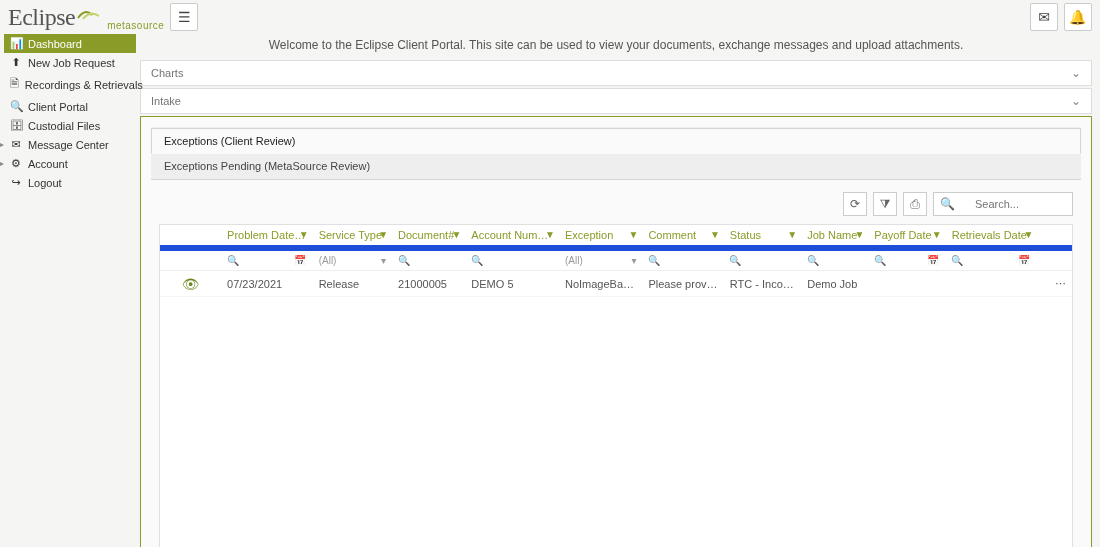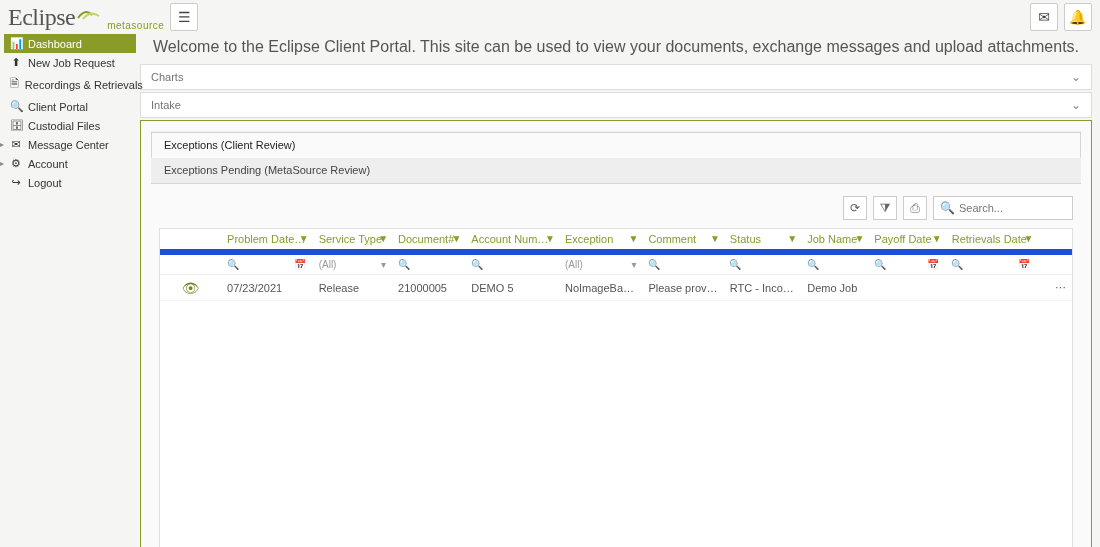--- a/index.html
+++ b/index.html
@@ -50,21 +50,21 @@
     justify-content: center;
     cursor: pointer;
     font-size: 14px;
     color: #444;
     border-radius: 2px;
   }
   .topbar .spacer { flex: 1; }
   .topbar-right { display: flex; gap: 6px; }
   .welcome {
     text-align: center;
-    font-size: 16px;
+    font-size: 12px;
     color: #555;
     padding: 4px 0 8px 0;
   }
   .layout {
     display: flex;
     align-items: flex-start;
   }
   .sidebar {
     width: 140px;
     flex-shrink: 0;
@@ -177,21 +177,21 @@
     display: flex;
     align-items: center;
     padding: 0 6px;
     width: 140px;
   }
   .searchbox input {
     border: none;
     outline: none;
     font-size: 11px;
     width: 100%;
-    margin-left: 4px;
+    margin-left: 20px;
     color: #555;
   }
   .grid {
     margin: 0 8px;
     border: 1px solid #e0e0e0;
     background: #fff;
   }
   table {
     width: 100%;
     border-collapse: collapse;

